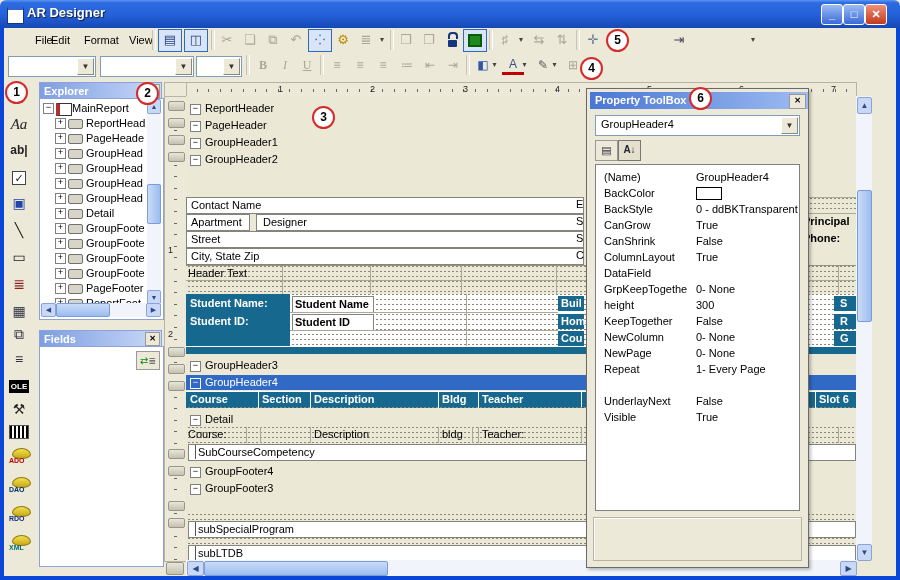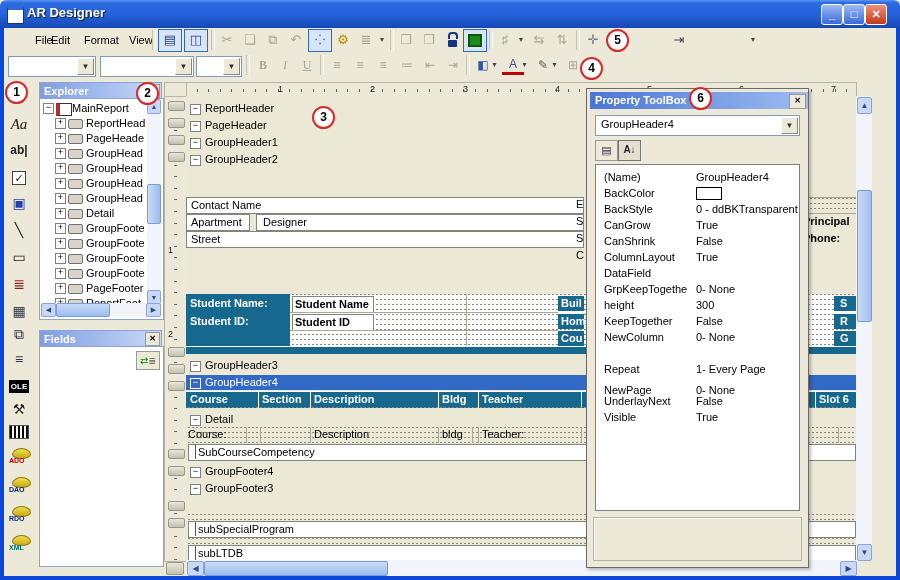--- a/index.html
+++ b/index.html
@@ -332,22 +332,34 @@
     <div class="wbox" style="left:70px;top:118px;width:326px;height:15px;">
         <span class="flbl" style="left:6px;">Designer</span>
       </div>
     <span class="flbl" style="left:390px;top:119px;">S</span>
     <span class="flbl" style="left:617px;top:119px;font-weight:bold;">Principal</span>
     <div class="wbox" style="left:0;top:135px;width:396px;height:15px;">
         <span class="flbl" style="left:4px;">Street</span>
       </div>
     <span class="flbl" style="left:390px;top:136px;">S</span>
     <span class="flbl" style="left:617px;top:136px;font-weight:bold;">Phone:</span>
+    <div class="wbox" style="left:0;top:152px;width:396px;height:15px;">
+        <span class="flbl" style="left:4px;">City, State Zip</span>
+      </div>
     <span class="flbl" style="left:390px;top:153px;">C</span>
 
+    <div class="abs dots" style="left:0;top:169px;width:670px;height:28px;border-top:1px solid #979384;">
+      <span class="flbl" style="left:2px;top:1px;">Header Text</span>
+      <div class="vl" style="left:96px;top:0;height:28px;"></div>
+      <div class="vl" style="left:184px;top:0;height:28px;"></div>
+      <div class="vl" style="left:275px;top:0;height:28px;"></div>
+      <div class="vl" style="left:370px;top:0;height:28px;"></div>
+      <div class="vl" style="left:652px;top:0;height:28px;"></div>
+      <div class="hl" style="left:0;top:14px;width:670px;"></div>
+    </div>
 
     <div class="abs dots" style="left:0;top:198px;width:670px;height:59px;background-color:#fff;">
       <div class="abs teal" style="left:0;top:0;width:104px;height:52px;">
         <span class="tlbl" style="left:4px;top:3px;">Student Name:</span>
         <span class="tlbl" style="left:4px;top:21px;">Student ID:</span>
       </div>
       <div class="wbox" style="left:106px;top:2px;width:80px;height:15px;font-weight:bold;">
           <span class="flbl" style="left:2px;">Student Name</span>
         </div>
       <div class="wbox" style="left:106px;top:20px;width:80px;height:15px;font-weight:bold;">
@@ -504,21 +516,21 @@
           <span class="pval">300</span>
         </div>
       <div class="prow" style="top:148px;">
           <span class="pname">KeepTogether</span>
           <span class="pval">False</span>
         </div>
       <div class="prow" style="top:164px;">
           <span class="pname">NewColumn</span>
           <span class="pval">0- None</span>
         </div>
-      <div class="prow" style="top:180px;margin-top:37px;">
+      <div class="prow" style="top:180px;">
           <span class="pname">NewPage</span>
           <span class="pval">0- None</span>
         </div>
       <div class="prow" style="top:196px;">
           <span class="pname">Repeat</span>
           <span class="pval">1- Every Page</span>
         </div>
       <div class="prow" style="top:228px;">
           <span class="pname">UnderlayNext</span>
           <span class="pval">False</span>

